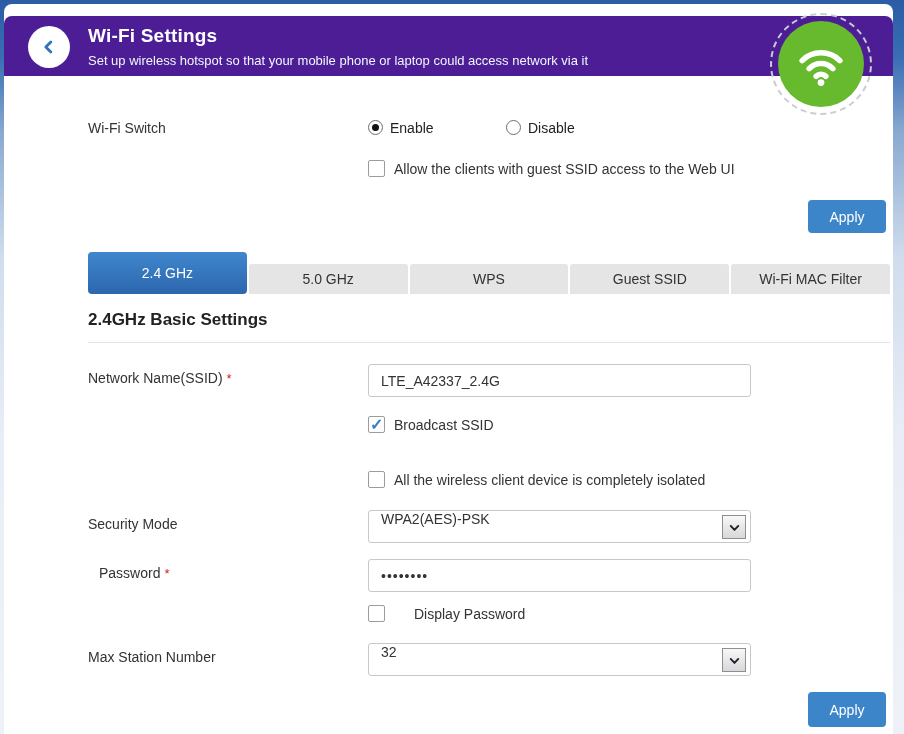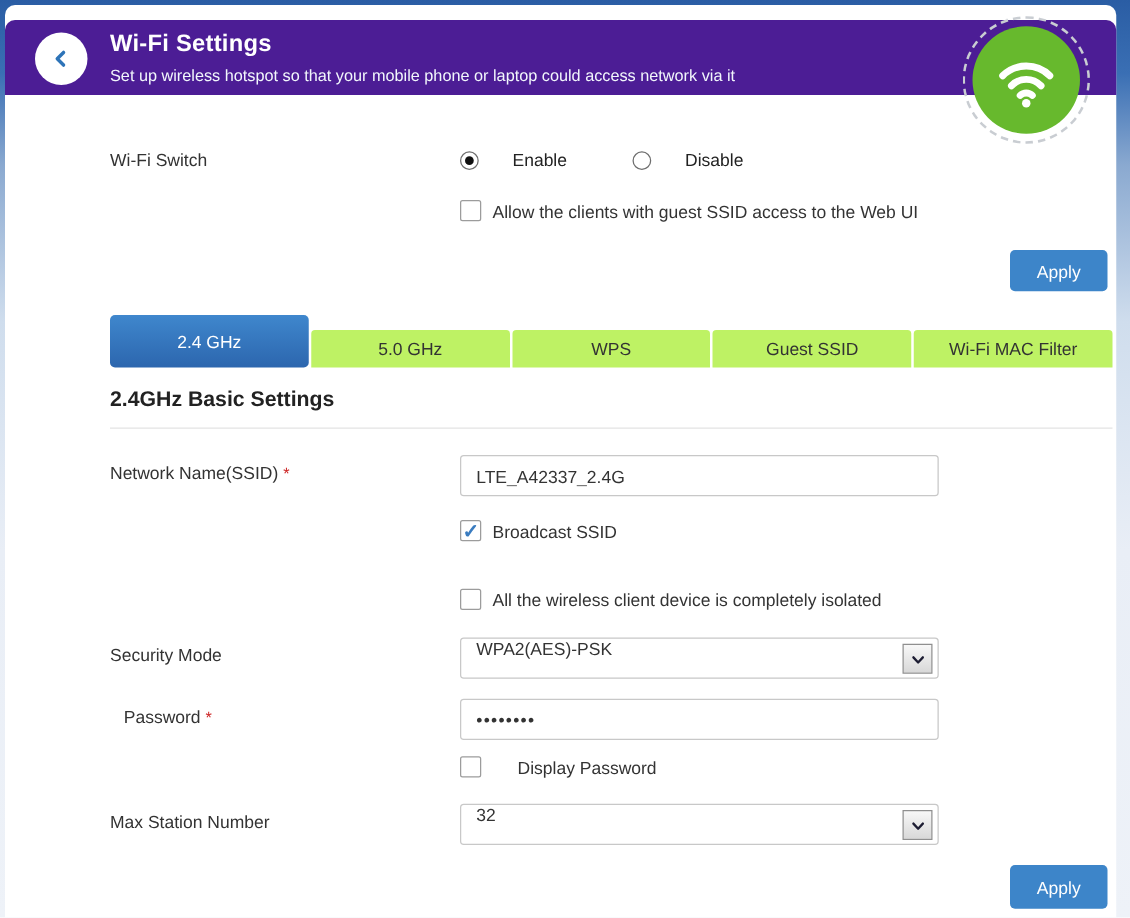--- a/index.html
+++ b/index.html
@@ -37,35 +37,35 @@
     border:1px solid #8f8f8f; background:linear-gradient(#f8f8f8,#d8d8d8);
     display:flex; align-items:center; justify-content:center; }
 
   .chk-row { position:absolute; display:flex; align-items:center; cursor:pointer; }
   .chk { width:17px; height:17px; border:1px solid #9c9c9c; border-radius:2px;
     background:#fff; margin-right:9px; position:relative; flex:0 0 auto; }
   .chk.on::after { content:"✓"; position:absolute; left:1px; top:-2px;
     color:#3a7cc0; font-size:16px; font-weight:bold; }
   .chk-row .c-lbl { font-size:14px; color:#333; }
 
-  .radio-row { position:absolute; display:flex; align-items:center; cursor:pointer;gap:20px; }
+  .radio-row { position:absolute; display:flex; cursor:pointer; }
   .radio { width:15px; height:15px; border:1px solid #6e6e6e; border-radius:50%;
     margin-right:7px; position:relative; background:#fff; flex:0 0 auto; }
   .radio.on::after { content:""; position:absolute; left:3px; top:3px; width:7px; height:7px;
     border-radius:50%; background:#111; }
   .radio-row .r-lbl { font-size:14px; color:#222; }
 
   .apply-btn { position:absolute; width:78px; height:33px; background:#3d85c9;
     border:none; border-radius:4px; color:#ffffff; font-size:14px;
     font-family:"Liberation Sans", sans-serif; cursor:pointer; }
 
   
   .tabbar { position:absolute; left:84px; top:248px; width:802px; height:42px;
     display:flex; align-items:flex-end; }
-  .tab { flex:1 1 0; height:30px; margin-right:2px; background:#bef264;
+  .tab { flex:1 1 0; height:30px; margin-right:2px; background:#e5e5e5;
     border-radius:3px 3px 0 0; display:flex; align-items:center; justify-content:center;
     font-size:14px; color:#333; cursor:pointer; }
   .tab:last-child { margin-right:0; }
   .tab.active { height:42px; background:linear-gradient(#3f87cd,#2c66ae);
     color:#ffffff; border-radius:4px; }
 
   .section-h { position:absolute; left:84px; top:306px; font-size:17px;
     font-weight:bold; color:#222; }
   .divider { position:absolute; left:84px; top:338px; width:802px; height:1px;
     background:#e4e4e4; }

